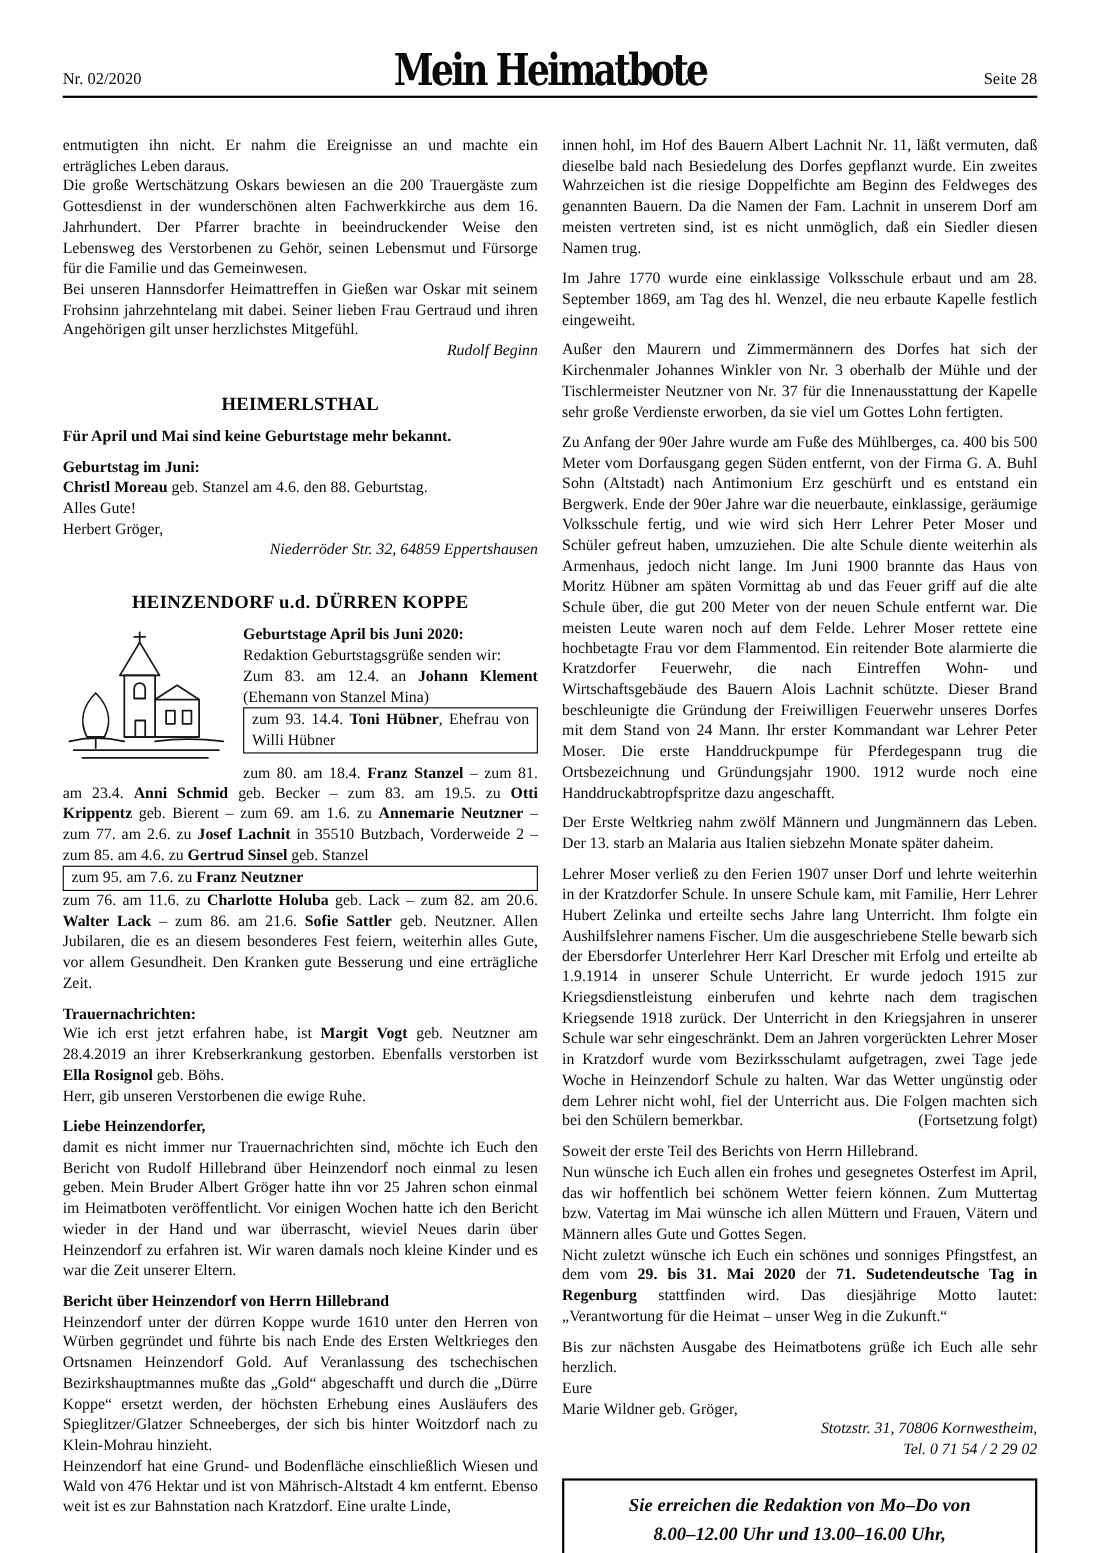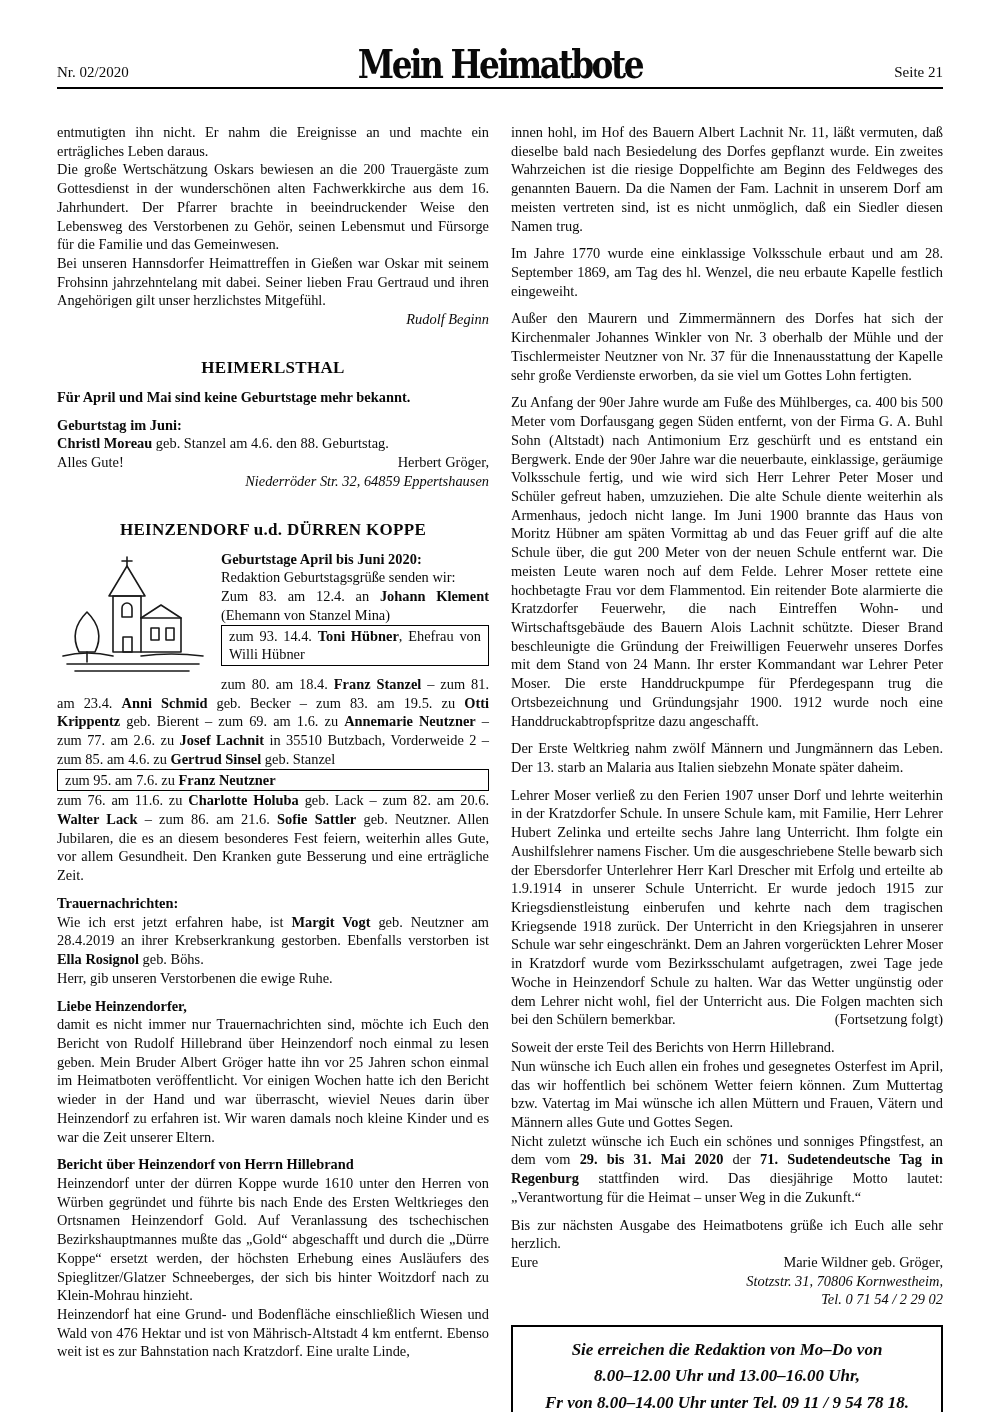--- a/index.html
+++ b/index.html
@@ -25,38 +25,38 @@
   .columns { display: flex; gap: 22px; margin-top: 34px; }
   .col { width: 432px; font-size: 14.4px; line-height: 1.3; text-align: justify; }
   p.para { margin: 0; }
   p.gap, div.gap { margin-top: 9px; }
   .b { font-weight: bold; }
   .i { }
   .fr { float: right; }
   .heading { text-align: center; font-weight: bold; font-size: 17px; margin: 28px 0 9px; letter-spacing: 0.3px; }
   .boxed { border: 1.3px solid #000; padding: 1px 7px; margin: 6px 0; overflow: hidden; }
   .right-line { text-align: right; font-style: italic; }
-  .split { display: flex; justify-content: space-between; }
+  .split { display: flex; justify-content: space-between; flex-direction: column; }
   .church { float: left; width: 152px; height: 128px; margin: 2px 12px 2px 0; }
   .church svg { width: 100%; height: 100%; }
   .footer-box {
     border: 2px solid #000; margin-top: 16px; padding: 10px 6px;
     text-align: center; font-weight: bold; font-style: italic;
     font-size: 17px; line-height: 1.55;
   }
 </style>
 </head>
 <body>
 
 <div class="page">
 
   <div class="header">
     <div class="issue">Nr. 02/2020</div>
     <div class="masthead">Mein Heimatbote</div>
-    <div class="pageno">Seite 21</div>
+    <div class="pageno">Seite 28</div>
   </div>
   <div class="rule"></div>
 
   <div class="columns">
     <div class="col">
       <div>
           <p class="para"><span>entmutigten ihn nicht. Er nahm die Ereignisse an und machte ein erträgliches Leben daraus.</span></p>
           <p class="para"><span>Die große Wertschätzung Oskars bewiesen an die 200 Trauergäste zum Gottesdienst in der wunderschönen alten Fachwerkkirche aus dem 16. Jahrhundert. Der Pfarrer brachte in beeindruckender Weise den Lebensweg des Verstorbenen zu Gehör, seinen Lebensmut und Fürsorge für die Familie und das Gemeinwesen.</span></p>
           <p class="para"><span>Bei unseren Hannsdorfer Heimattreffen in Gießen war Oskar mit seinem Frohsinn jahrzehntelang mit dabei. Seiner lieben Frau Gertraud und ihren Angehörigen gilt unser herzlichstes Mitgefühl.</span></p>
           <div class="right-line">Rudolf Beginn</div>

